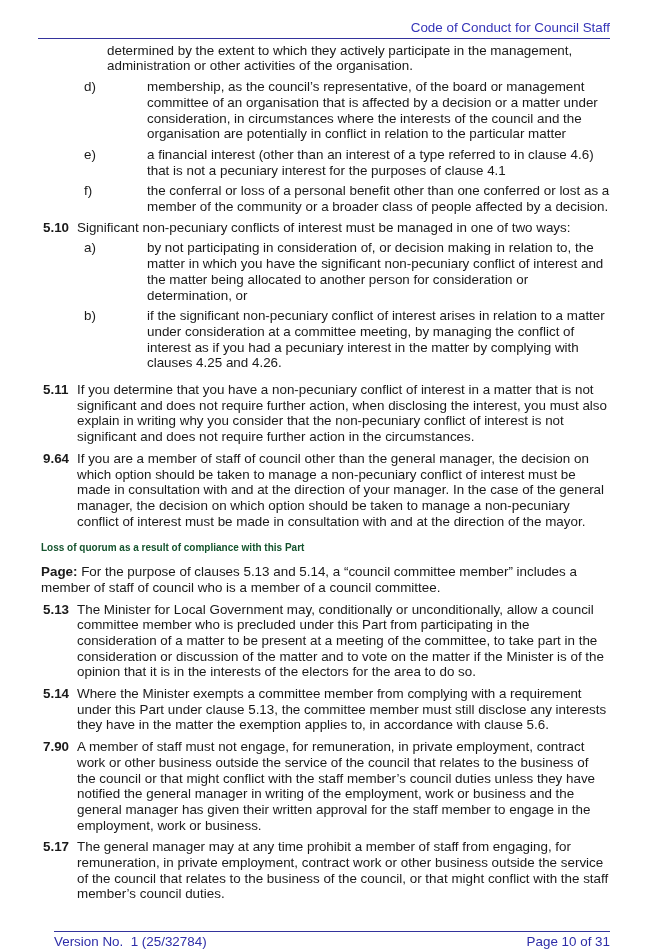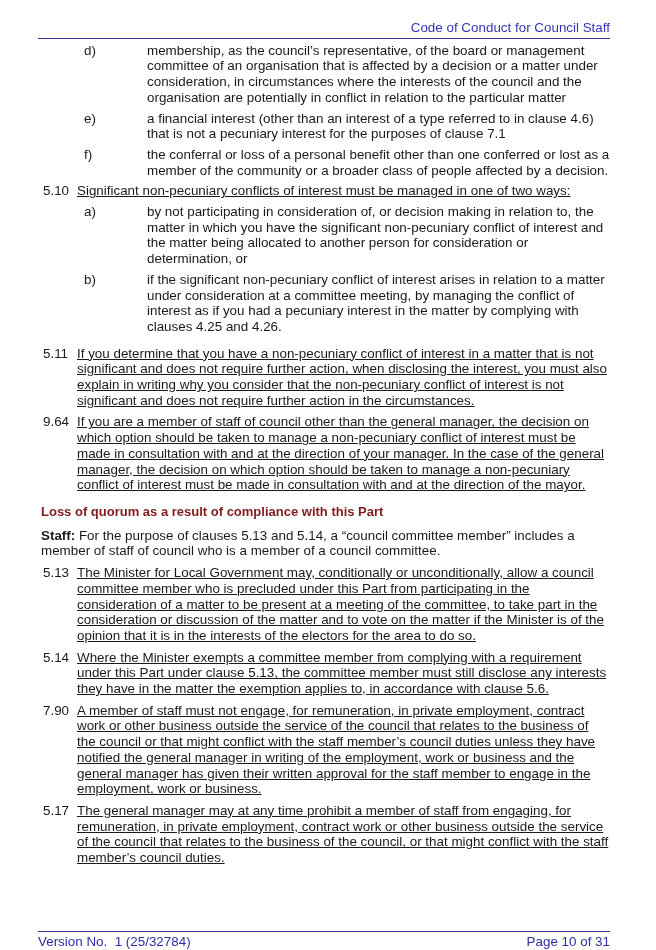--- a/index.html
+++ b/index.html
@@ -28,38 +28,38 @@
     height: 886px;
     overflow: hidden;
   }
   p { margin: 0 0 5px 0; }
   .cont { margin-left: 69px; }
   .li { display: flex; margin-bottom: 5px; }
   .li.outer { margin-left: 46px; }
   .marker { flex: 0 0 23px; }
   .li-text { flex: 1; margin-left: 40px; }
   .clause { display: flex; margin-left: 5px; margin-bottom: 6px; }
-  .cnum { flex: 0 0 34px; }
+  .cnum { flex: 0 0 34px; font-weight: bold; }
   .cbody { flex: 1; }
-  .cbody p { margin: 0 0 5px 0; text-decoration: underline; }
+  .cbody p { margin: 0 0 5px 0; }
   .cbody .li.sub { margin-left: 7px; margin-bottom: 5px; }
   .cbody > :last-child { margin-bottom: 0; }
   h2 {
-    font-size: 13px;
+    font-size: 10px;
     line-height: 15.7px;
     font-weight: bold;
-    color: #7f1d1d;
+    color: #14532d;
     margin: 11px 0 8px 0;
     padding-left: 3px;
   }
   .note { padding-left: 3px; margin-bottom: 6px; }
   .note b { font-weight: bold; }
   .footer {
     position: absolute;
-    left: 38px;
+    left: 54px;
     right: 46px;
     bottom: 0;
     border-top: 1.5px solid #34339c;
     padding-top: 2px;
     display: flex;
     justify-content: space-between;
     color: #2e2da8;
     white-space: pre-wrap;
   }
 </style>
@@ -67,29 +67,30 @@
 <body>
 
 <div class="page">
 
   <div class="header">
     <span>Code of Conduct for Council Staff</span>
   </div>
 
   <div class="body">
 
+    <p class="cont">determined by the extent to which they actively participate in the management, administration or other activities of the organisation.</p>
 
     <div class="li outer">
       <span class="marker">d)</span>
       <span class="li-text">membership, as the council’s representative, of the board or management committee of an organisation that is affected by a decision or a matter under consideration, in circumstances where the interests of the council and the organisation are potentially in conflict in relation to the particular matter</span>
     </div>
 
     <div class="li outer">
       <span class="marker">e)</span>
-      <span class="li-text">a financial interest (other than an interest of a type referred to in clause 4.6) that is not a pecuniary interest for the purposes of clause 7.1</span>
+      <span class="li-text">a financial interest (other than an interest of a type referred to in clause 4.6) that is not a pecuniary interest for the purposes of clause 4.1</span>
     </div>
 
     <div class="li outer">
       <span class="marker">f)</span>
       <span class="li-text">the conferral or loss of a personal benefit other than one conferred or lost as a member of the community or a broader class of people affected by a decision.</span>
     </div>
 
     <div class="clause">
       <span class="cnum">5.10</span>
       <div class="cbody">
@@ -114,21 +115,21 @@
 
     <div class="clause">
       <span class="cnum">9.64</span>
       <div class="cbody">
         <p>If you are a member of staff of council other than the general manager, the decision on which option should be taken to manage a non-pecuniary conflict of interest must be made in consultation with and at the direction of your manager. In the case of the general manager, the decision on which option should be taken to manage a non-pecuniary conflict of interest must be made in consultation with and at the direction of the mayor.</p>
       </div>
     </div>
 
     <h2>Loss of quorum as a result of compliance with this Part</h2>
 
-    <p class="note"><b>Staff:</b><span> For the purpose of clauses 5.13 and 5.14, a “council committee member” includes a member of staff of council who is a member of a council committee.</span></p>
+    <p class="note"><b>Page:</b><span> For the purpose of clauses 5.13 and 5.14, a “council committee member” includes a member of staff of council who is a member of a council committee.</span></p>
 
     <div class="clause">
       <span class="cnum">5.13</span>
       <div class="cbody">
         <p>The Minister for Local Government may, conditionally or unconditionally, allow a council committee member who is precluded under this Part from participating in the consideration of a matter to be present at a meeting of the committee, to take part in the consideration or discussion of the matter and to vote on the matter if the Minister is of the opinion that it is in the interests of the electors for the area to do so.</p>
       </div>
     </div>
 
     <div class="clause">
       <span class="cnum">5.14</span>

